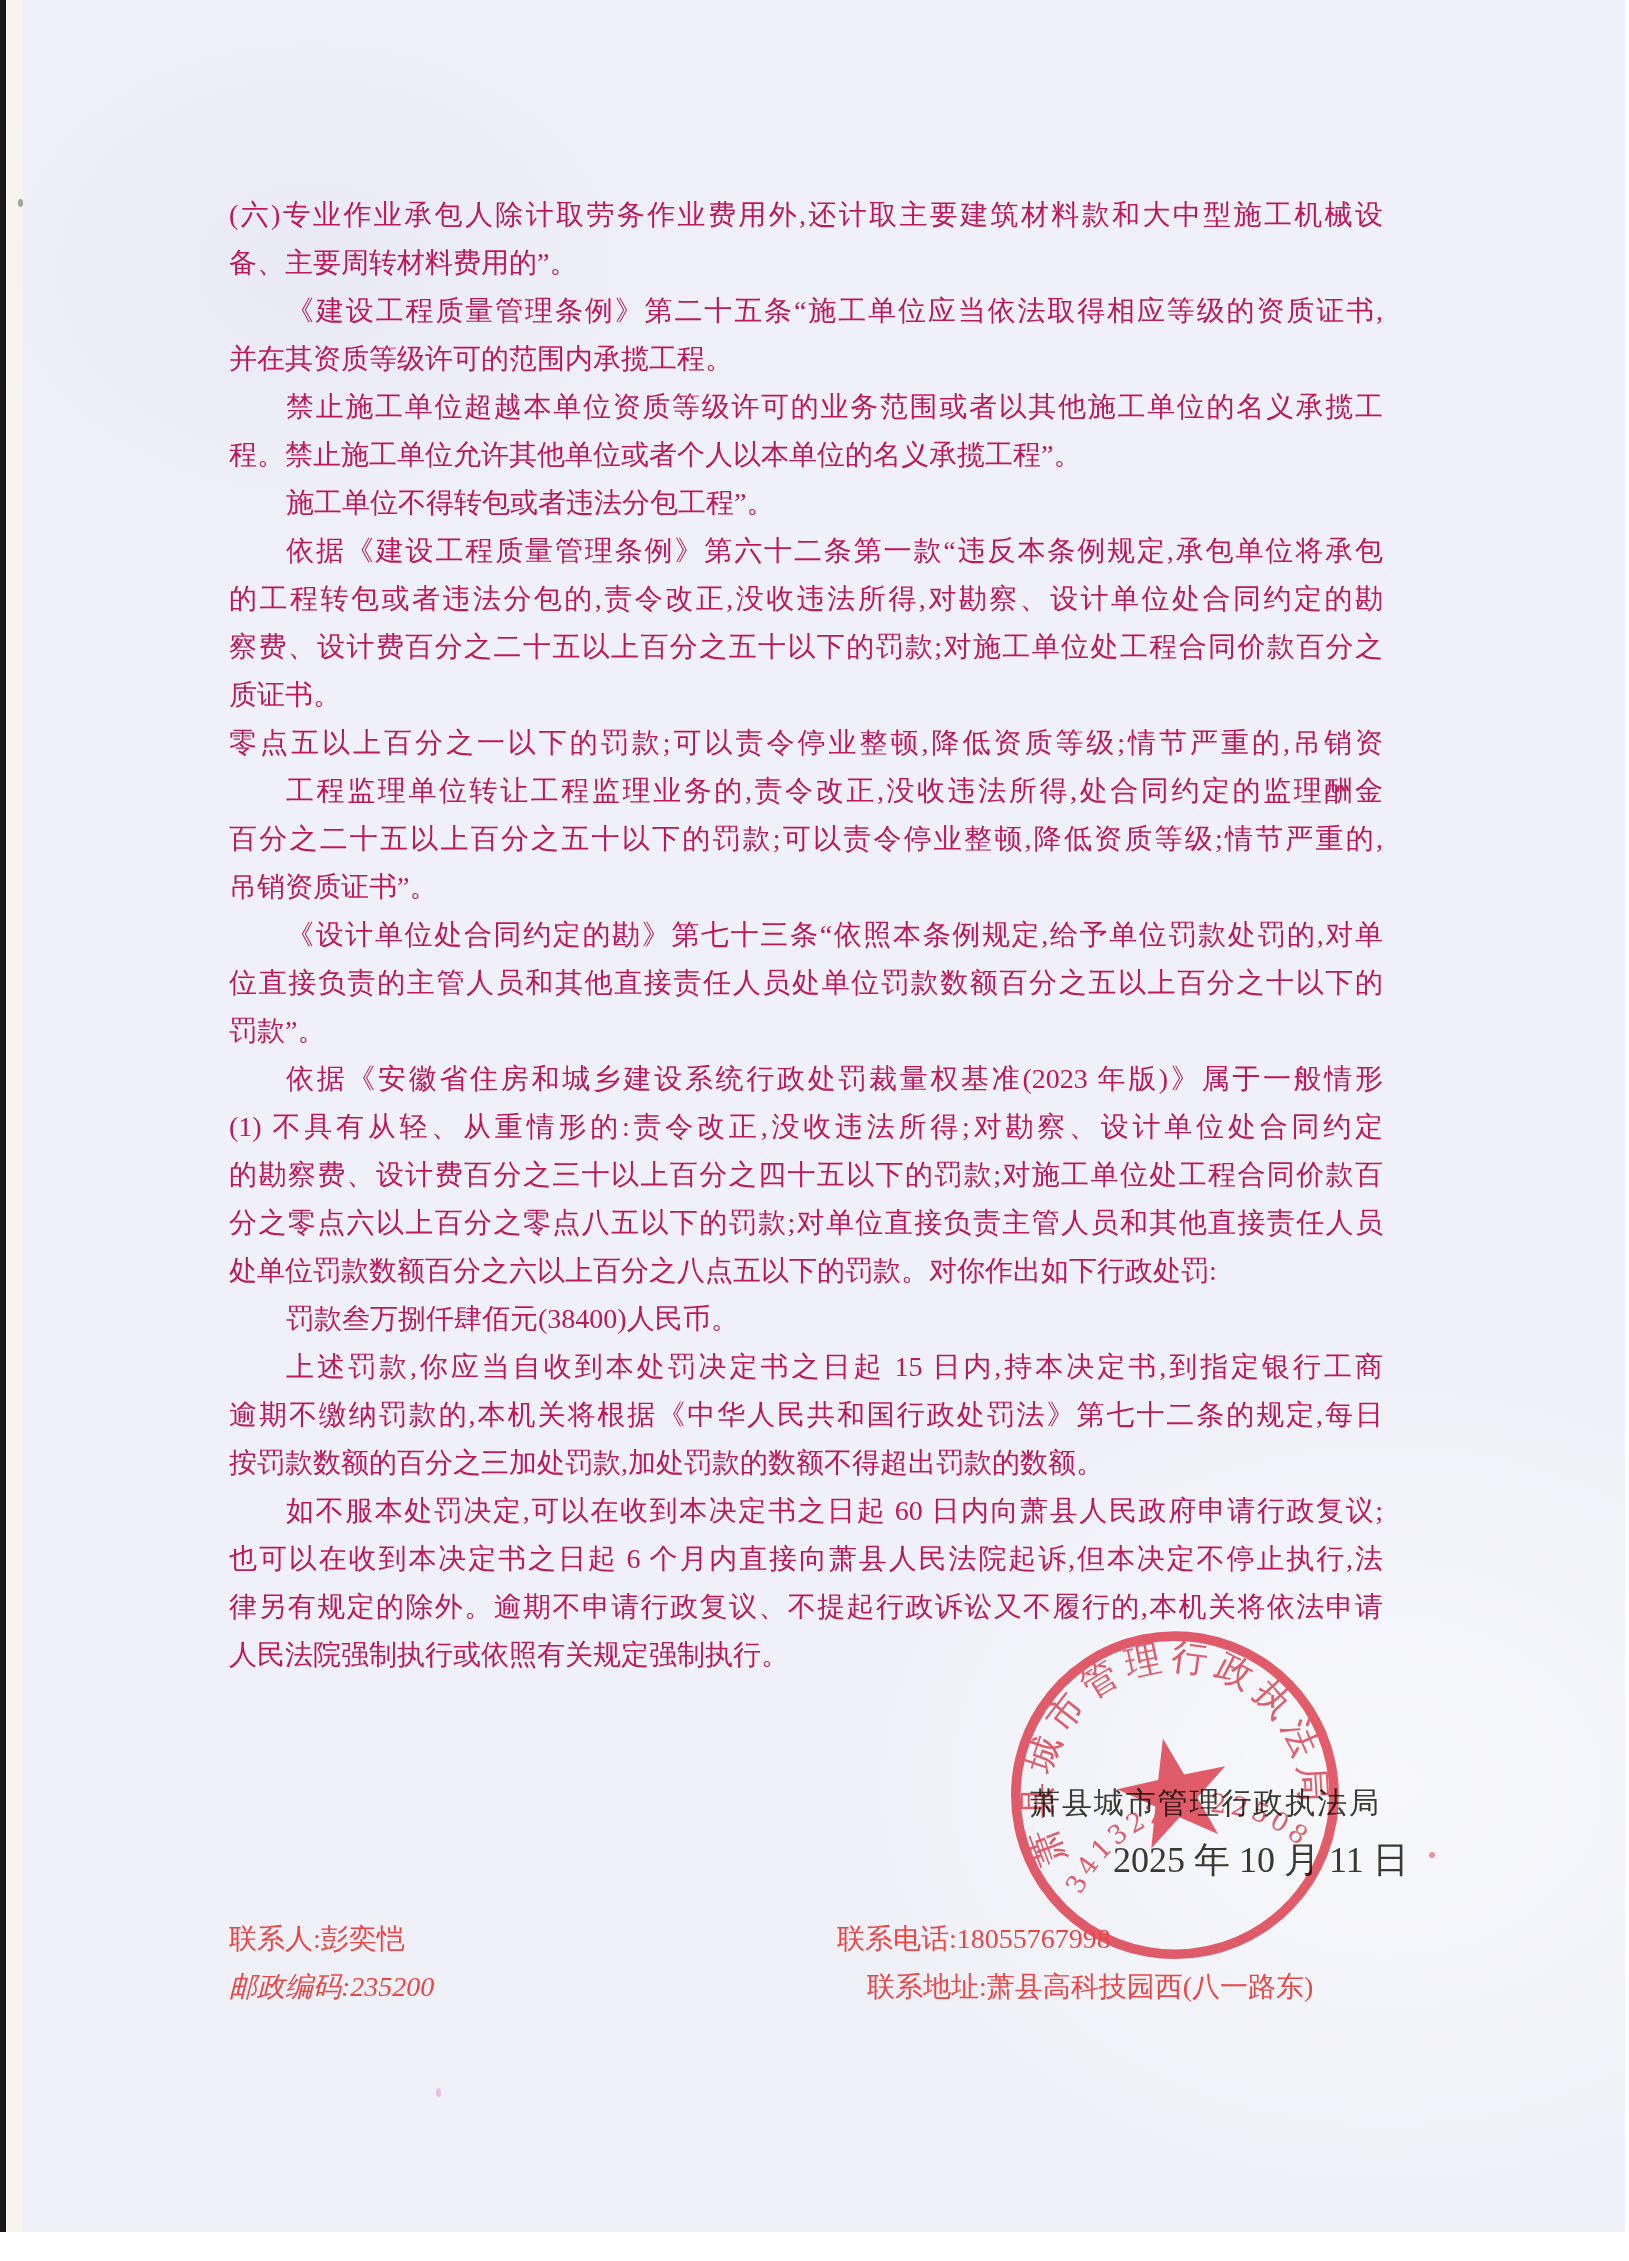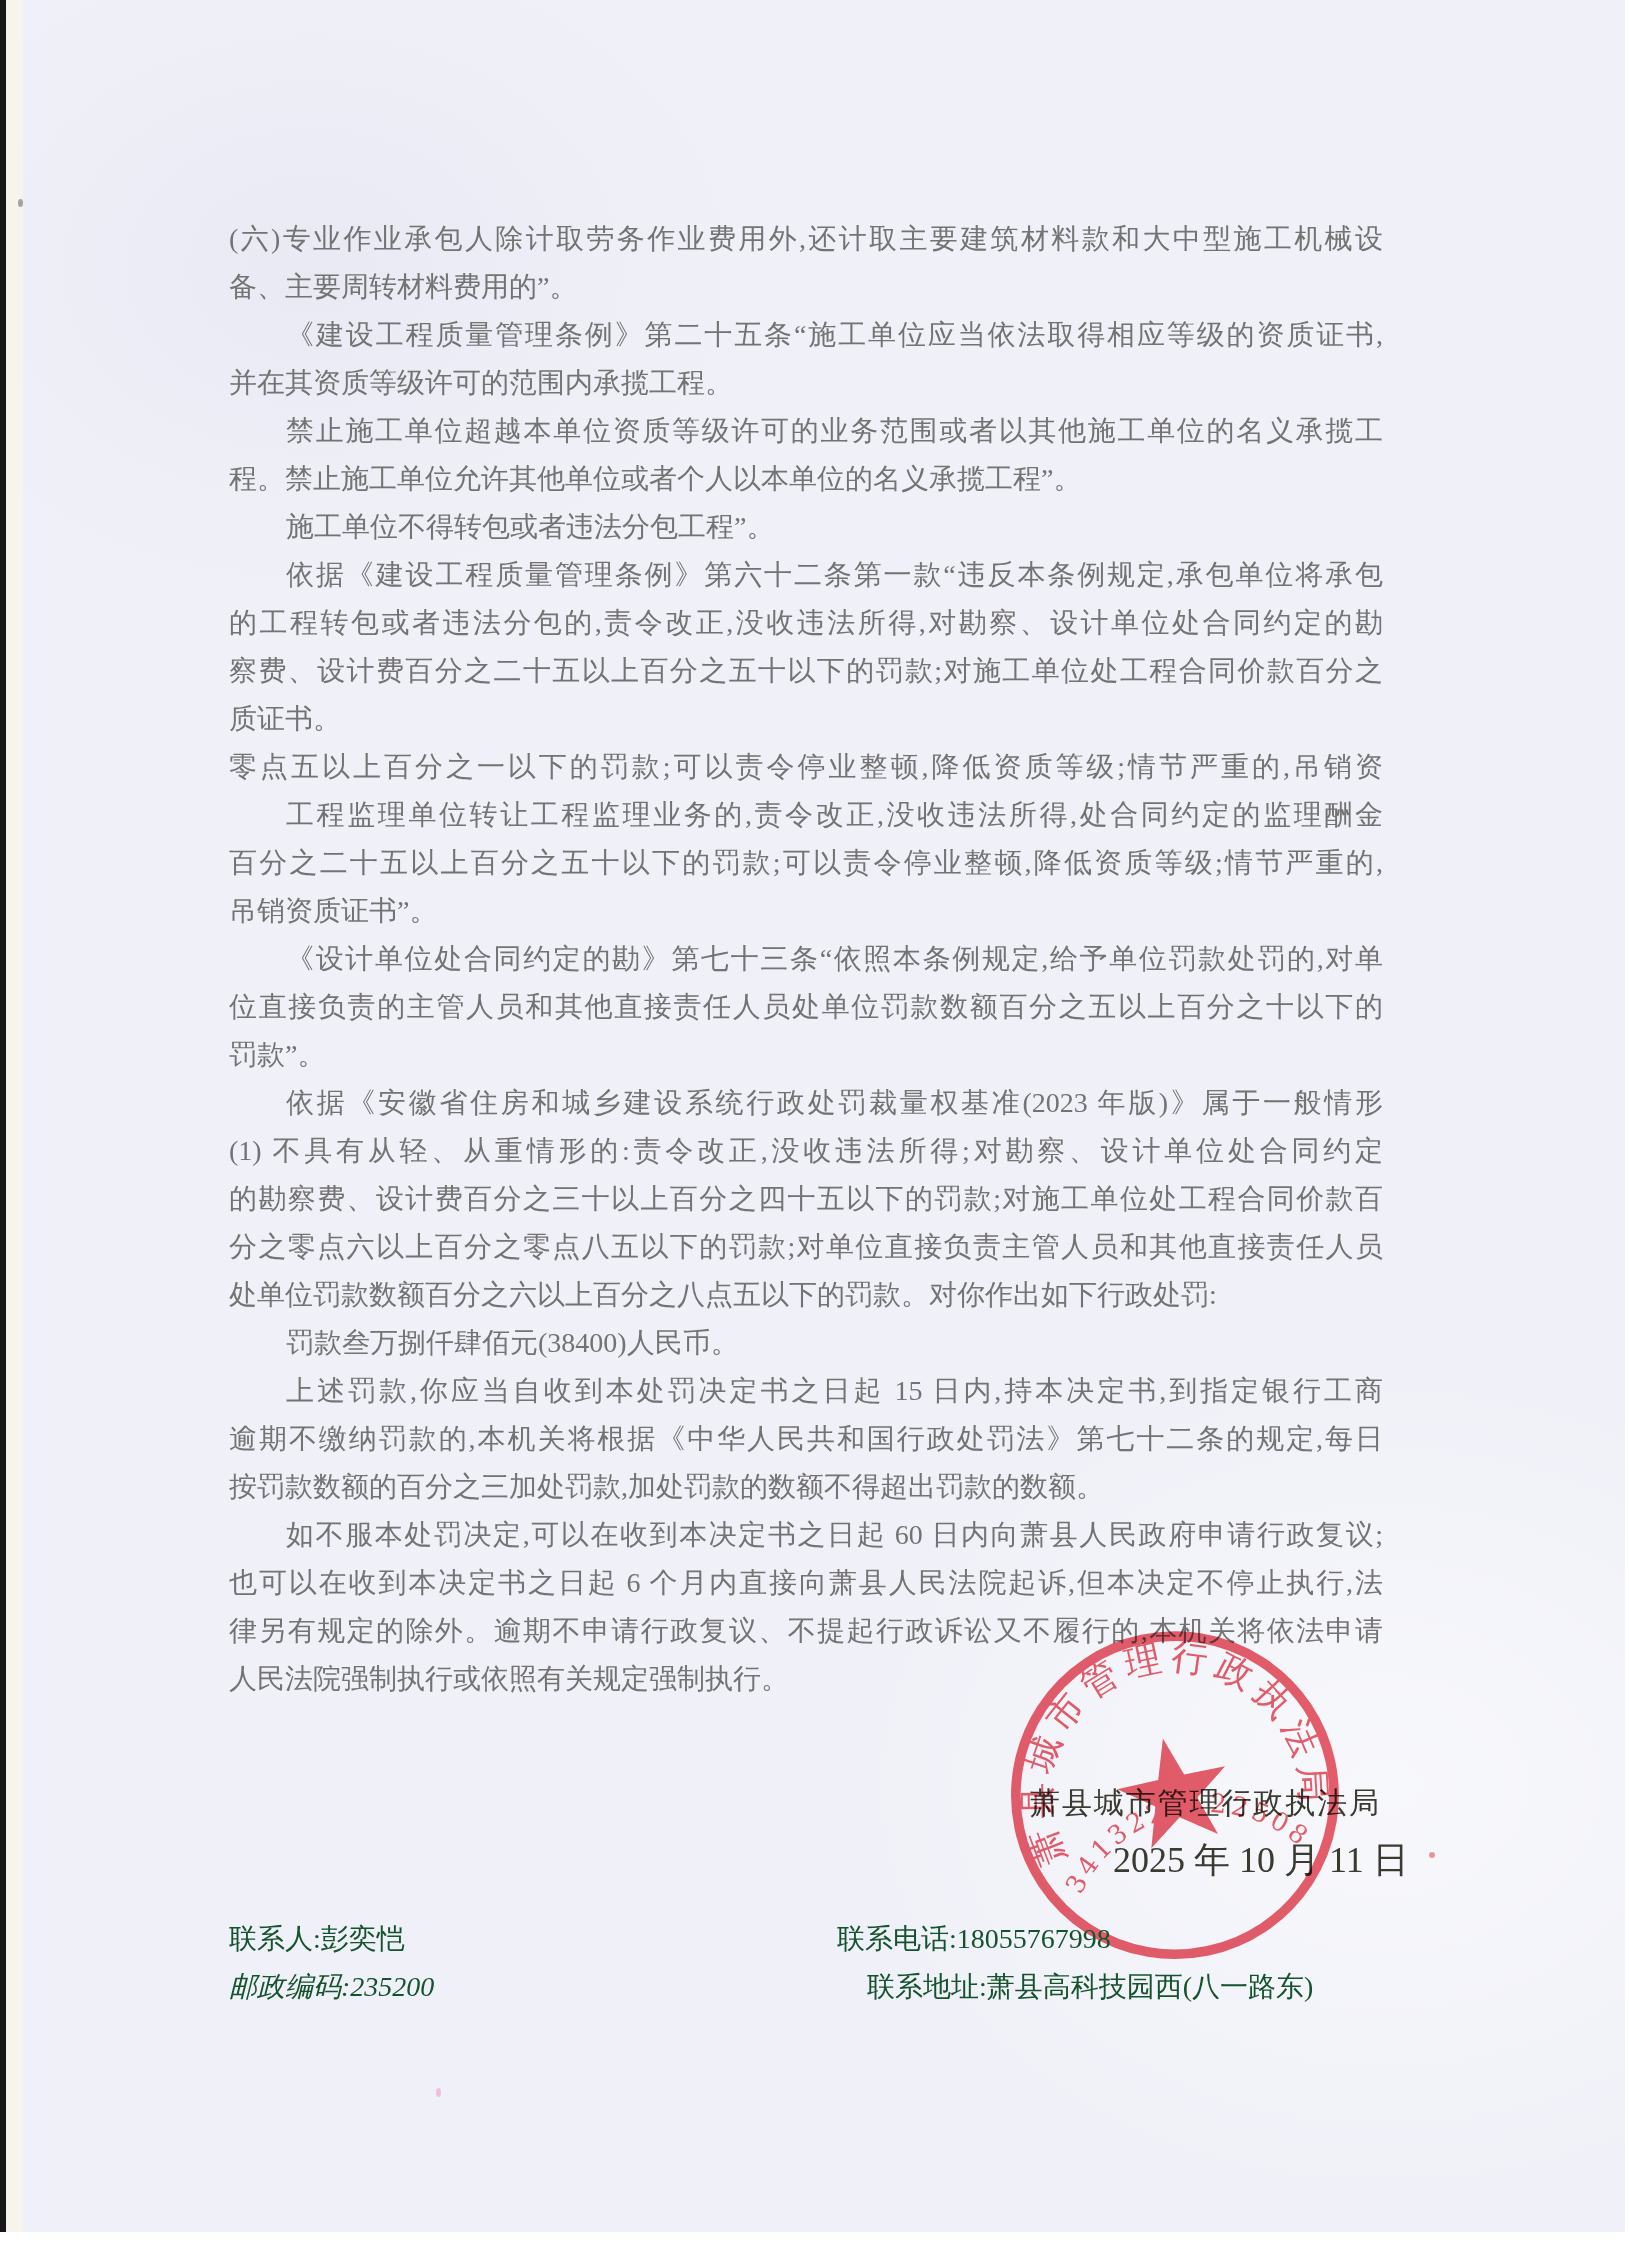--- a/index.html
+++ b/index.html
@@ -11,32 +11,32 @@
   .edge-cream{position:absolute;left:5.8px;top:0;width:17.4px;height:2232px;background:#f6f4ec;}
   .paper{
     position:absolute;left:23px;top:0;width:1602px;height:2232px;
     background:
       radial-gradient(774px 580px at 18% 12%, rgba(210,212,230,.25), rgba(0,0,0,0) 60%),
       radial-gradient(903px 709px at 85% 80%, rgba(255,255,255,.5), rgba(0,0,0,0) 60%),
       #f0f1f8;
   }
   .body-text{
     position:absolute;left:229px;top:191px;width:1154px;
-    font-size:28px;line-height:48px;color:#737373;margin-top:24px;
+    font-size:28px;line-height:48px;color:#be185d;
   }
   .ln{text-align:justify;text-align-last:justify;text-justify:inter-character;}
   .ln.end{text-align-last:left;}
   .ln.ind{text-indent:57px;}
   .sig{
     position:absolute;left:1030px;top:1783px;font-size:30px;color:#3a3a31;letter-spacing:1.9px;white-space:nowrap;
   }
   .date{
     position:absolute;left:1113px;top:1836px;font-size:36px;color:#3a3a31;white-space:nowrap;
   }
-  .footer-item{position:absolute;font-size:28px;color:#14532d;white-space:nowrap;}
+  .footer-item{position:absolute;font-size:28px;color:#ef4444;white-space:nowrap;}
   .f-l1{left:229px;top:1920px;}
   .f-l2{left:229px;top:1968px;font-style:italic;}
   .f-r1{left:837px;top:1920px;}
   .f-r2{left:867px;top:1968px;}
   .seal{
     position:absolute;left:1001px;top:1620px;width:348px;height:351px;
     opacity:.84;mix-blend-mode:multiply;transform:rotate(-12deg);
   }
   .seal svg{display:block;width:100%;height:100%;}
   .speck{position:absolute;border-radius:50%;}

